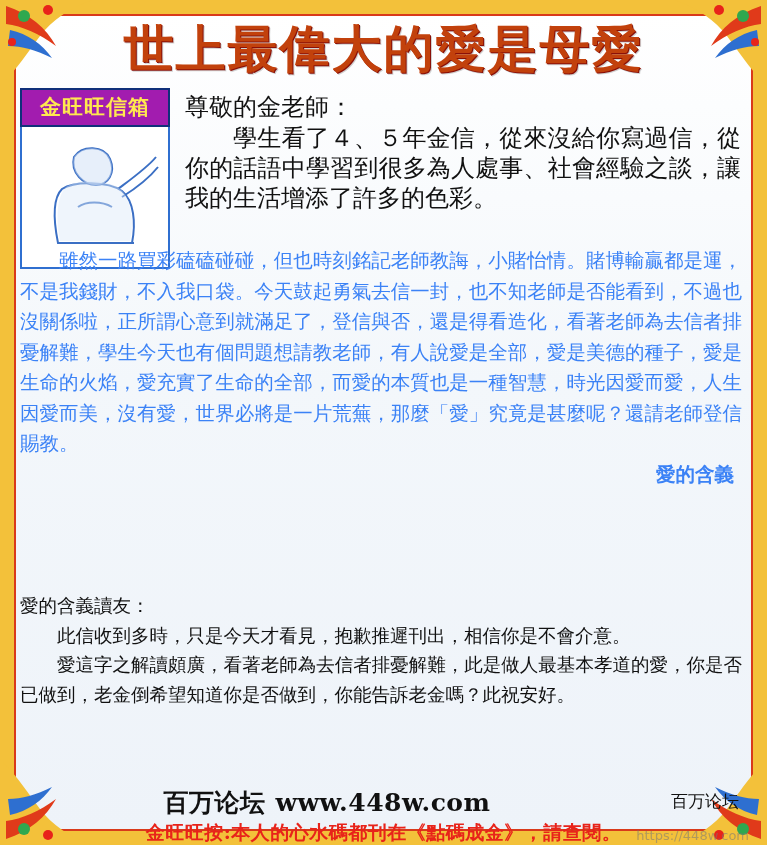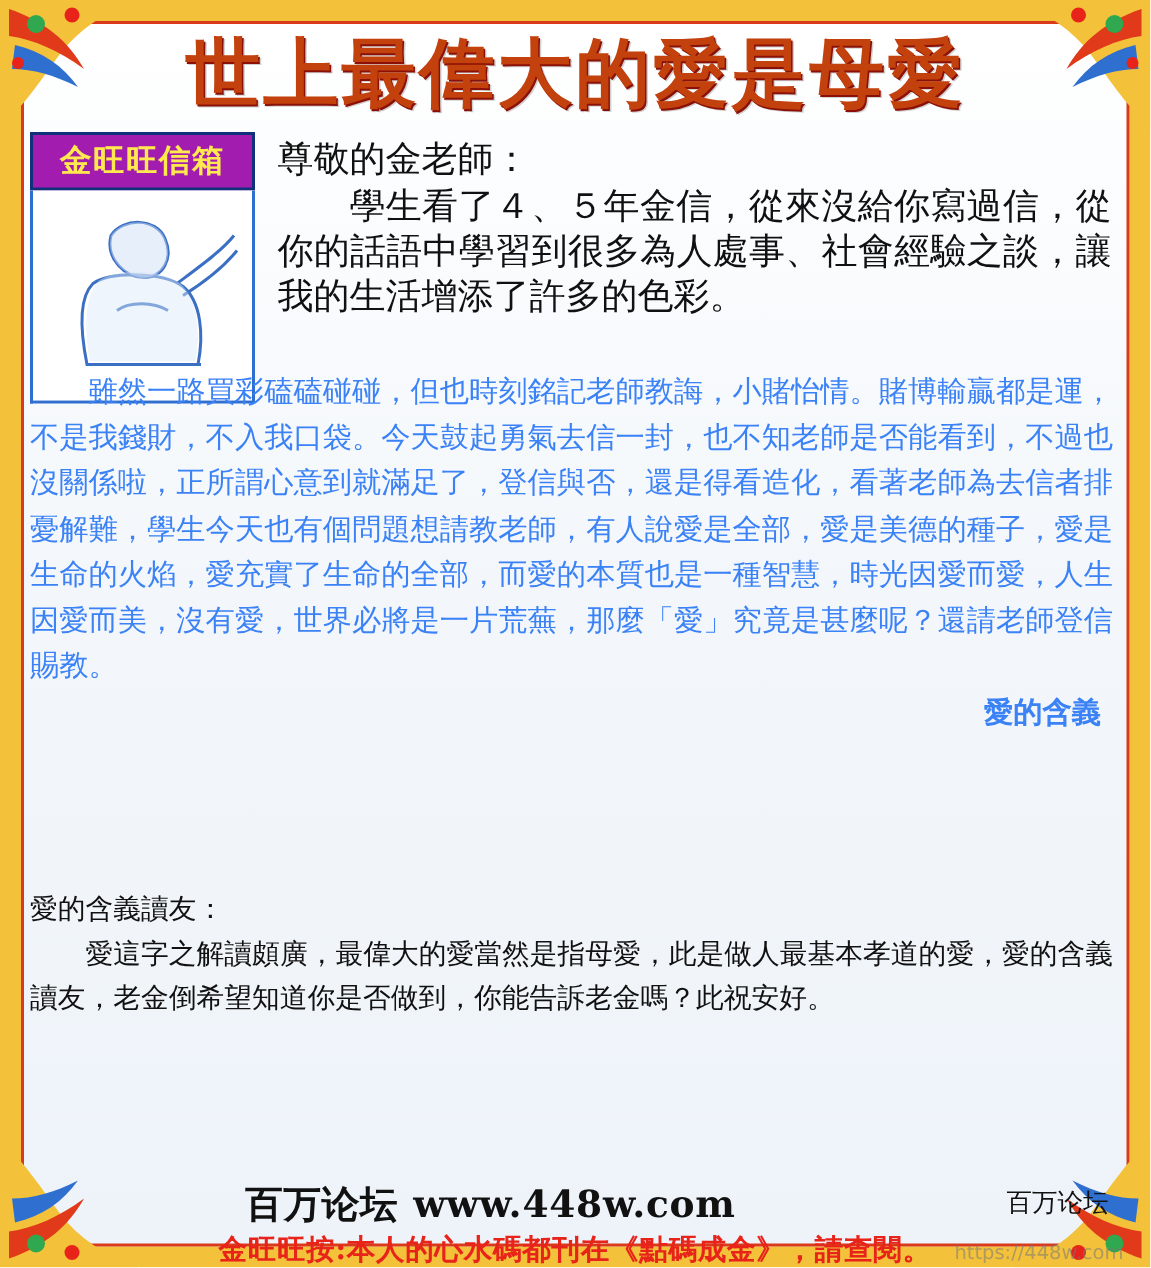--- a/index.html
+++ b/index.html
@@ -265,21 +265,22 @@
     <p class="indent">學生看了４、５年金信，從來沒給你寫過信，從你的話語中學習到很多為人處事、社會經驗之談，讓我的生活增添了許多的色彩。</p>
   </div>
 
   <div class="body2">
     <p class="indent">雖然一路買彩磕磕碰碰，但也時刻銘記老師教誨，小賭怡情。賭博輸贏都是運，不是我錢財，不入我口袋。今天鼓起勇氣去信一封，也不知老師是否能看到，不過也沒關係啦，正所謂心意到就滿足了，登信與否，還是得看造化，看著老師為去信者排憂解難，學生今天也有個問題想請教老師，有人說愛是全部，愛是美德的種子，愛是生命的火焰，愛充實了生命的全部，而愛的本質也是一種智慧，時光因愛而愛，人生因愛而美，沒有愛，世界必將是一片荒蕪，那麼「愛」究竟是甚麼呢？還請老師登信賜教。</p>
     <p class="sign-right">愛的含義</p>
   </div>
 
   <div class="reply">
     <p>愛的含義讀友：</p>
-    <p class="indent">愛這字之解讀頗廣，最偉大的愛當然是指母愛，此是做人最基本孝道的愛，愛的含義讀友，老金倒希望知道你是否做到，你能告訴老金嗎？此祝安好。</p>
+    <p class="indent">此信收到多時，只是今天才看見，抱歉推遲刊出，相信你是不會介意。</p>
+    <p class="indent">愛這字之解讀頗廣，看著老師為去信者排憂解難，此是做人最基本孝道的愛，你是否已做到，老金倒希望知道你是否做到，你能告訴老金嗎？此祝安好。</p>
   </div>
 
   <div class="site-line">
     <span class="cn">百万论坛</span><span>www.448w.com</span>
   </div>
   <div class="sign-name">百万论坛</div>
 
   <div class="note">金旺旺按:本人的心水碼都刊在《點碼成金》，請查閱。</div>
 
   <div class="watermark">https://448w.com</div>

